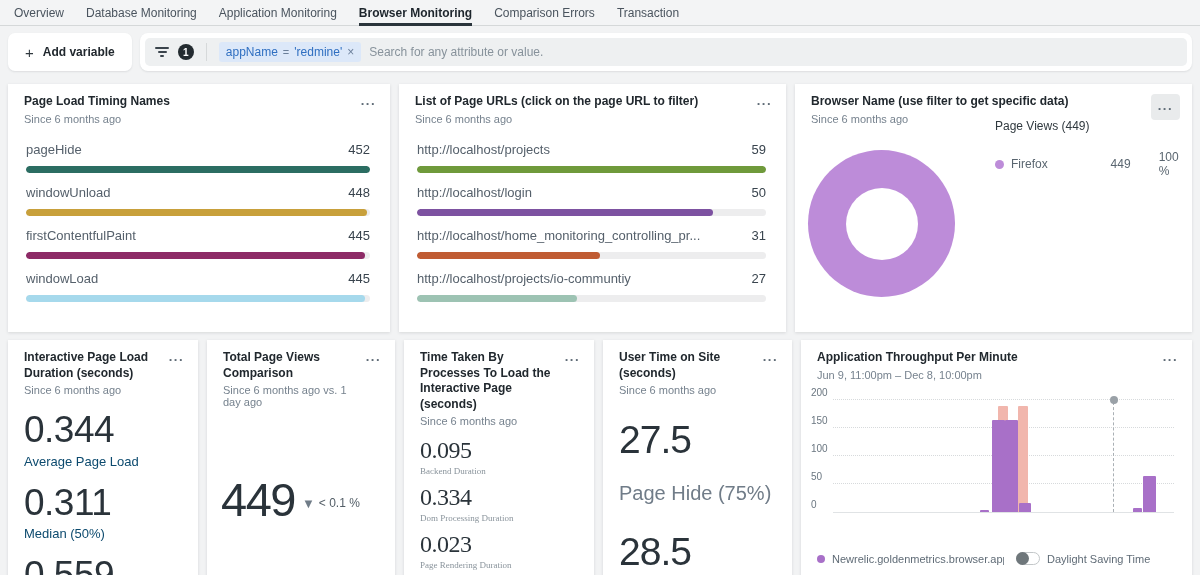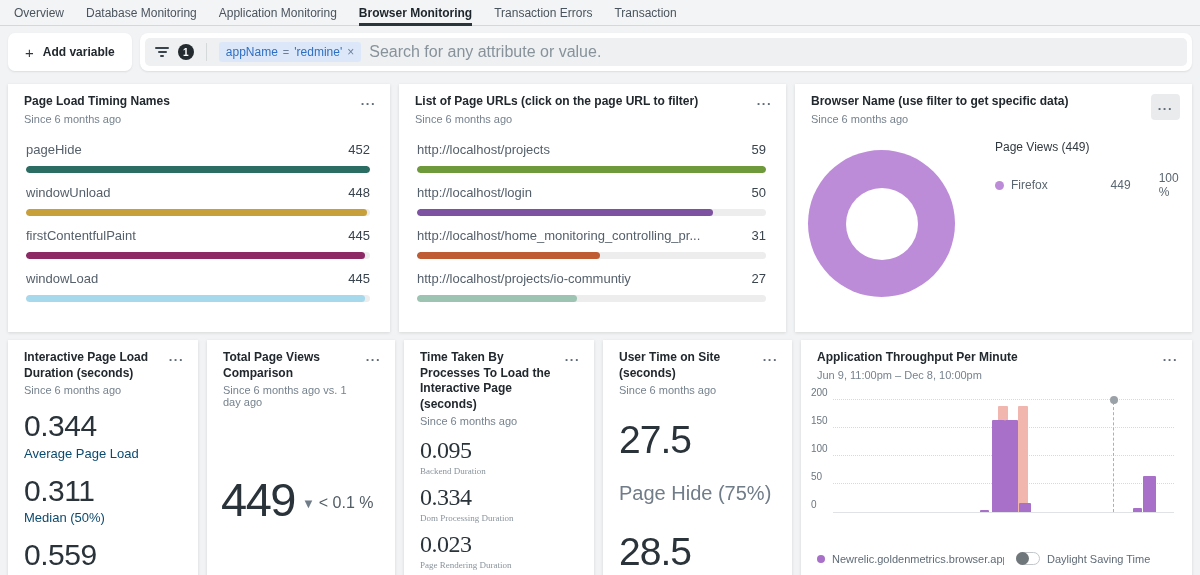--- a/index.html
+++ b/index.html
@@ -29,21 +29,21 @@
   .funnel { display:flex; flex-direction:column; align-items:center; gap:2.5px; width:15px; }
   .funnel i { display:block; height:1.8px; background:#3a444c; border-radius:1px; }
   .funnel i:nth-child(1){ width:14px; } .funnel i:nth-child(2){ width:9px; } .funnel i:nth-child(3){ width:4px; }
   .badge { width:16px; height:16px; border-radius:50%; background:#232b30; color:#fff;
            font-size:10px; font-weight:700; display:flex; align-items:center; justify-content:center; }
   .vdivider { width:1px; height:18px; background:#d6d9da; margin:0 4px; }
   .chip { background:#dce8f9; border-radius:3px; padding:3px 7px; font-size:12px;
           color:#2f6fc1; display:flex; align-items:center; gap:5px; cursor:pointer; }
   .chip .op { color:#6b7f99; font-size:11px; }
   .chip .x { color:#6d819c; font-size:12px; cursor:pointer; }
-  .placeholder { font-size:16px; color:#87929b; }
+  .placeholder { font-size:12px; color:#87929b; }
 
   
   .row-top { display:grid; grid-template-columns:382px 387px 1fr; gap:9px; margin:0 8px 8px; height:248px; }
   .row-bottom { display:grid; grid-template-columns:190px 188px 190px 189px 1fr; gap:9px; margin:0 8px; height:330px; }
   .card { background:#fff; border-radius:0; box-shadow:0 1px 3px rgba(31,40,46,.13);
           overflow:hidden; position:relative; }
   .card-head { display:flex; justify-content:space-between; align-items:flex-start;
                padding:10px 12px 0 16px; }
   .card-title { font-size:12px; font-weight:700; color:#21282e; line-height:1.3; }
   .card-sub { font-size:11px; color:#76828e; margin-top:3px; }
@@ -56,46 +56,46 @@
   .bar-row { margin-top:12px; cursor:pointer; }
   .bar-row .line1 { display:flex; justify-content:space-between; font-size:13px; color:#55606b;gap:16px; }
   .bar-row .val { color:#39444e; }
   .track { height:7px; border-radius:4px; background:#ededee; margin-top:9px; overflow:hidden; }
   .fill { height:100%; border-radius:4px; }
 
   
   .donut { position:absolute; left:13px; top:66px; width:147px; height:147px; border-radius:50%; }
   .donut::after { content:""; position:absolute; left:50%; top:50%; width:72px; height:72px;
                   border-radius:50%; background:#fff; transform:translate(-50%,-50%); }
-  .pie-legend { position:absolute; left:200px; top:56px; }
+  .pie-legend { position:absolute; left:200px; top:35px; }
   .pie-legend-title { font-size:12px; color:#30393f; margin-bottom:17px; }
   .pie-legend-row { display:flex; align-items:center; font-size:12px; color:#5a6670; cursor:pointer; }
   .dot { width:9px; height:9px; border-radius:50%; margin-right:7px; flex-shrink:0; }
   .pl-name { width:76px; }
   .pl-val { width:46px; text-align:right; }
   .pl-pct { margin-left:28px; }
 
   
   .metrics { padding:13px 16px 0; }
   .metric { margin-bottom:13px; }
-  .metric .num { font-size:30px; line-height:1.12; color:#2a333a; letter-spacing:-0.5px; }
+  .metric .num { font-size:37px; line-height:1.12; color:#2a333a; letter-spacing:-0.5px; }
   .metric .lbl { font-size:13px; color:#0c4a6e; margin-top:3px; }
   .metrics.small { padding-top:10px; }
   .metrics.small .metric { margin-bottom:8px;font-family:Liberation Serif, serif; }
   .metrics.small .num { font-size:24px; }
   .metrics.small .lbl { font-size:9px; color:#8a949c; margin-top:2px; }
   .metrics.large { padding-top:22px; }
   .metrics.large .metric { margin-bottom:25px; }
   .metrics.large .num { font-size:39px; letter-spacing:-1px; }
   .metrics.large .lbl { font-size:20px; color:#707c88; margin-top:20px; }
 
   .comparison { padding:64px 10px 0 14px; display:flex; align-items:center; }
   .comp-num { font-size:47px; color:#2a333a; letter-spacing:-1.5px; }
   .delta-icon { color:#707c88; font-size:13px; margin:8px 4px 0 7px; }
-  .delta-text { font-size:16px; color:#525d66; margin-top:6px; white-space:nowrap; }
+  .delta-text { font-size:12px; color:#525d66; margin-top:6px; white-space:nowrap; }
 
   
   .chart-body { position:absolute; left:10px; right:14px; top:60px; }
   .plot { position:absolute; left:22px; right:4px; top:0; height:113px;
           border-bottom:1px solid #e0e3e5; }
   .gridline { position:absolute; left:0; right:0; border-top:1px dotted #d7dadc; }
   .ytick { position:absolute; left:2px; font-size:10px; color:#6a7680; }
   .chart-bar { position:absolute; bottom:0; border-radius:1px 1px 0 0; cursor:pointer; }
   .annotation { position:absolute; top:2px; bottom:0; border-left:1px dashed #aab0b5; }
   .annotation::before { content:""; position:absolute; top:-6px; left:-4px; width:8px; height:8px;
@@ -110,21 +110,21 @@
                  border-radius:50%; background:#6f777b; }
 </style>
 </head>
 <body>
 
 <div class="nav">
   <div class="tab">Overview</div>
   <div class="tab">Database Monitoring</div>
   <div class="tab">Application Monitoring</div>
   <div class="tab active">Browser Monitoring</div>
-  <div class="tab">Transaction Errors</div>
+  <div class="tab">Comparison Errors</div>
   <div class="tab">Transaction</div>
 </div>
 
 <div class="filter-row">
   <div class="add-var">
     <span class="plus">+</span>
     <span>Add variable</span>
   </div>
   <div class="search-wrap">
     <div class="search-inner">

